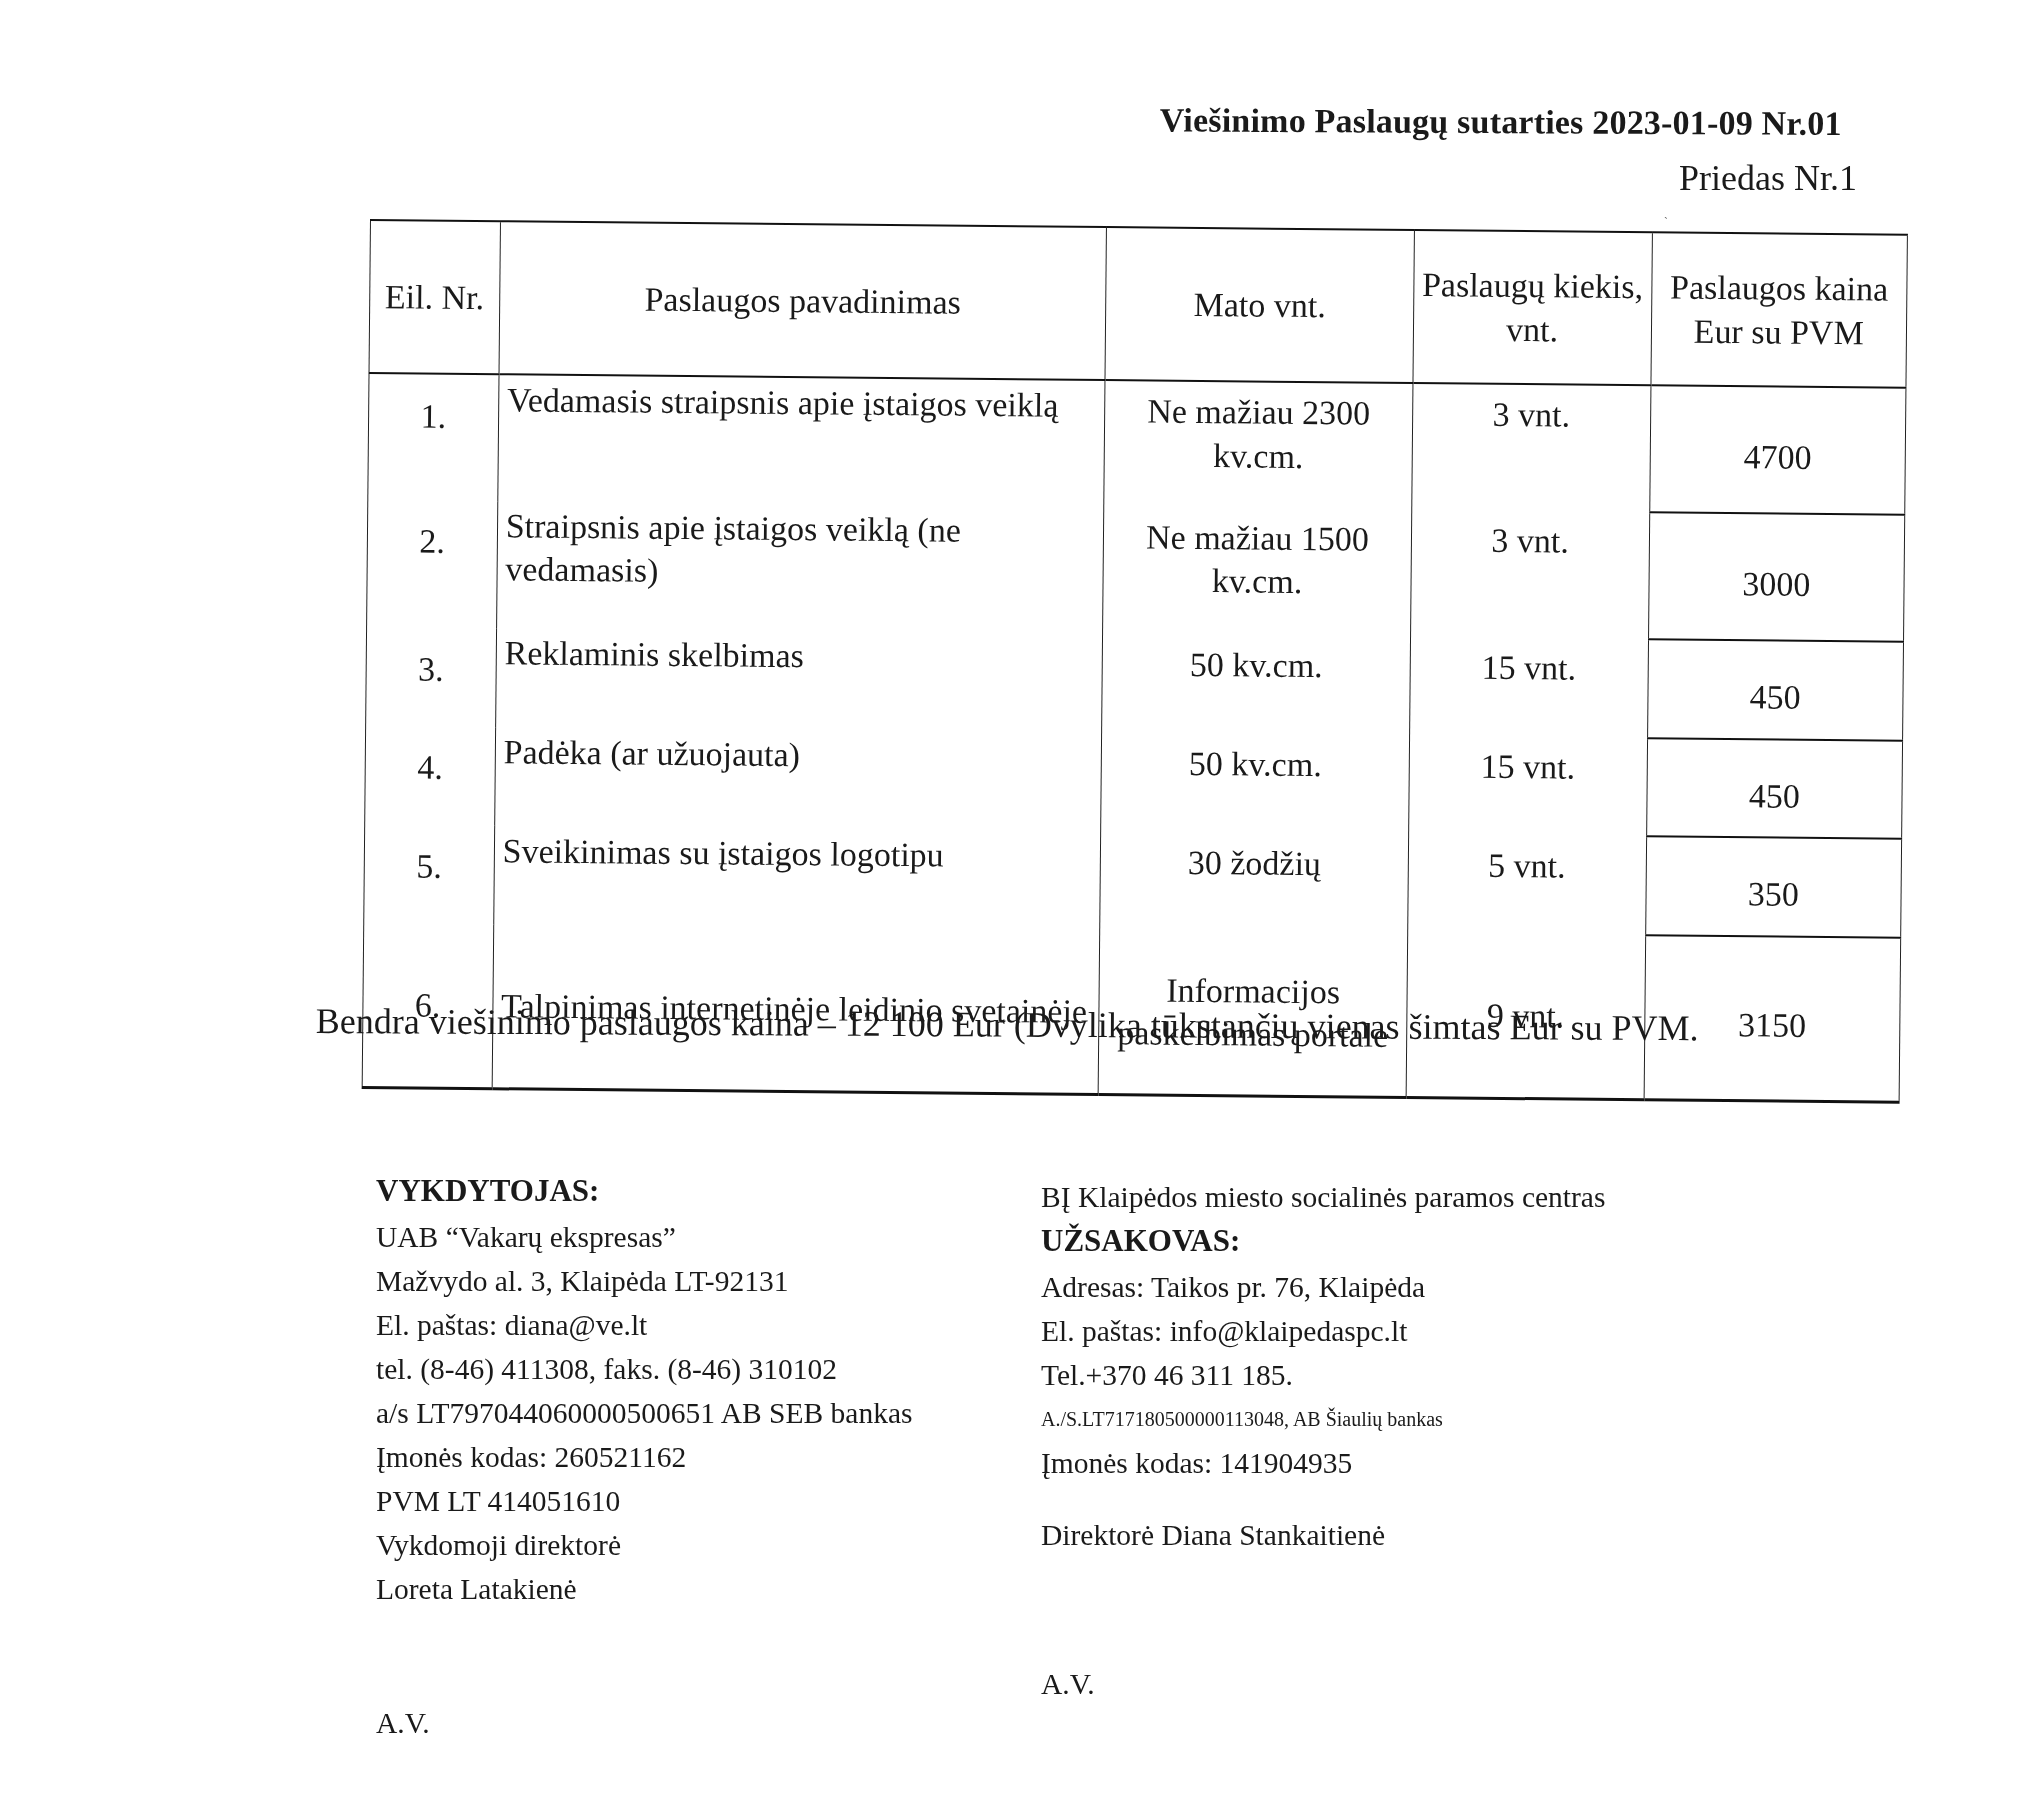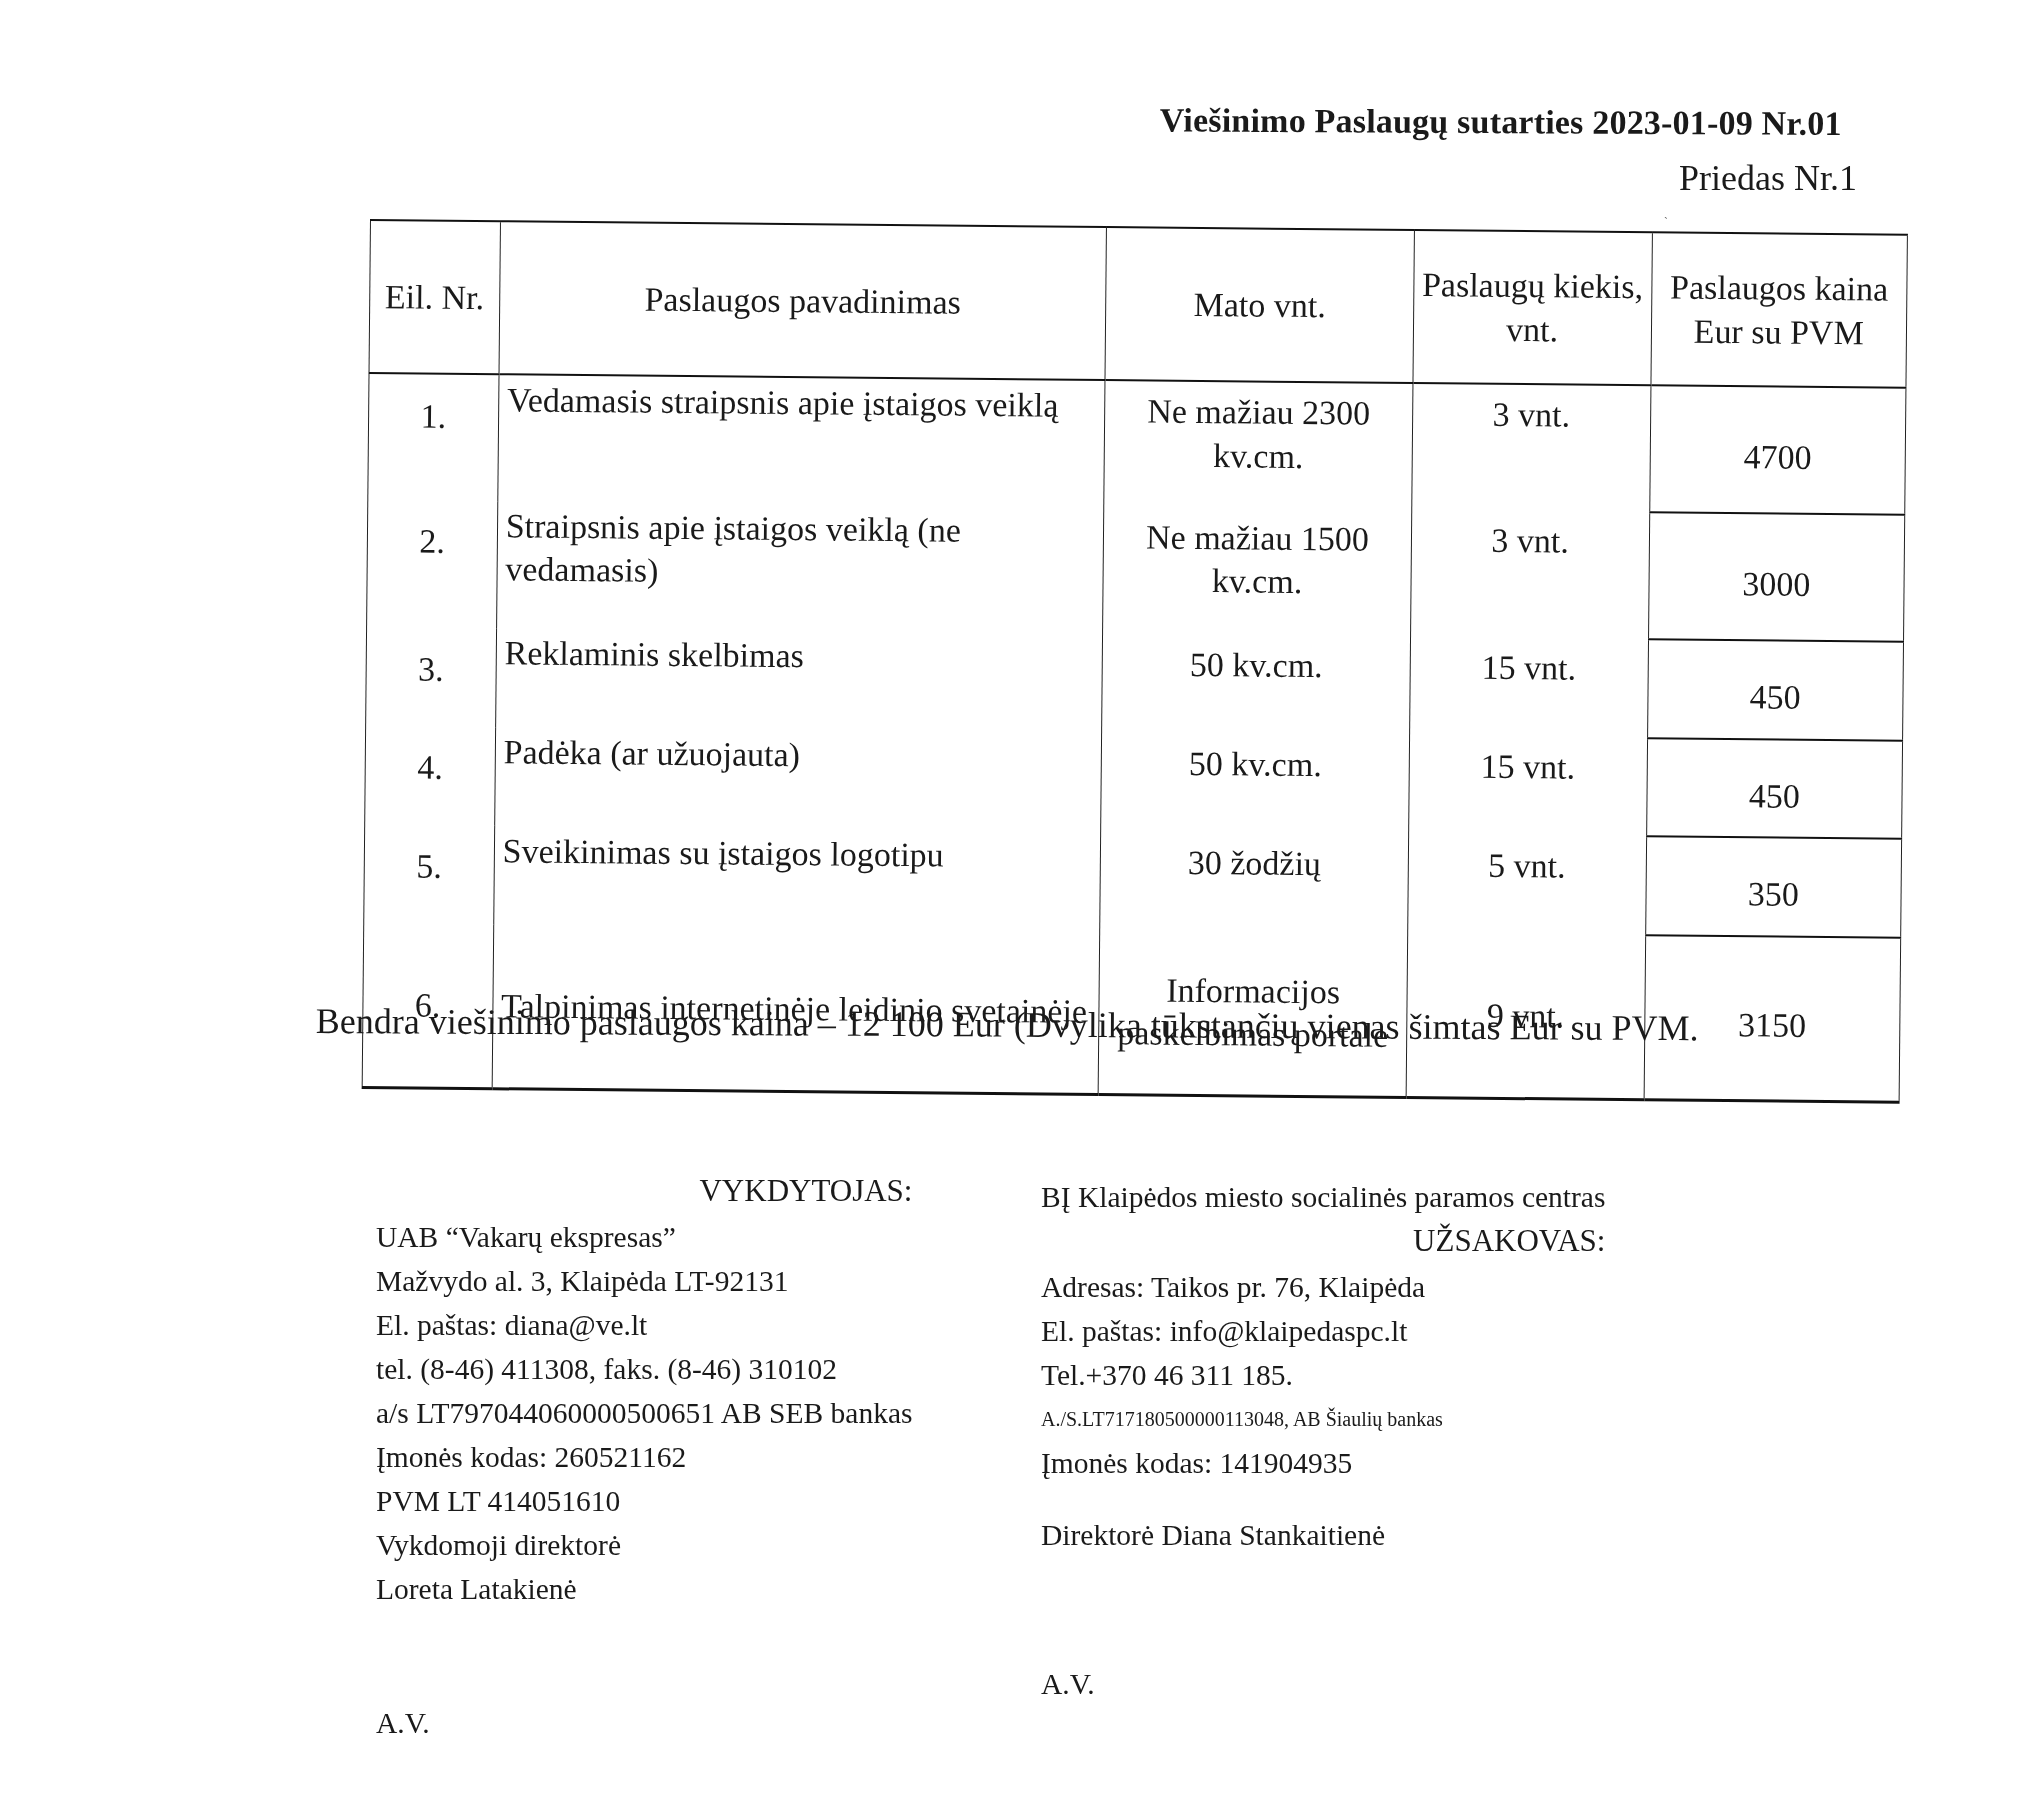--- a/index.html
+++ b/index.html
@@ -112,21 +112,21 @@
 
     
     .party {
       position: absolute;
       font-size: 29.5px;
       line-height: 44px;
     }
     .party-executor { left: 376px; top: 1169px; }
     .party-customer { left: 1041px; top: 1175px; }
     .party .line { display: block; white-space: nowrap; }
-    .party .heading { font-weight: normal; font-size: 31px; margin-bottom: 1.6px; text-align: right; }
+    .party .heading { font-weight: bold; font-size: 31px; margin-bottom: 1.6px; }
     .party .bold { font-weight: normal; }
     .party-customer .line.small { font-size: 20px; }
     .party .gap { display: block; height: 28px; }
     .party .gap-large { display: block; height: 90px; }
     .party .gap-xl { display: block; height: 105px; }
   </style>
 </head>
 <body>
 
 <div class="page">

